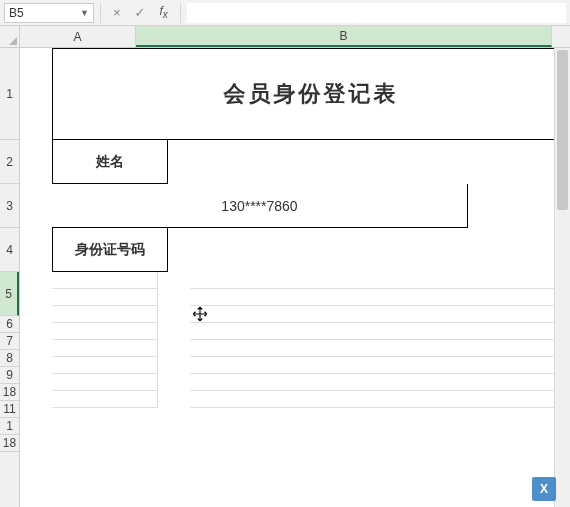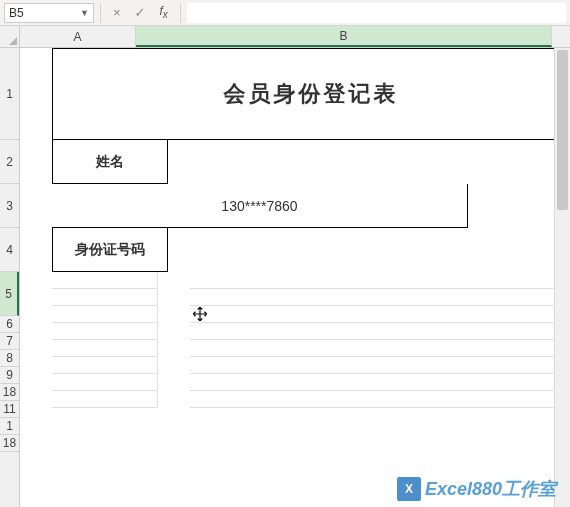--- a/index.html
+++ b/index.html
@@ -259,15 +259,14 @@
         </svg>
     </div>
   </div>
 
   <div class="scrollbar-v">
     <div class="thumb"></div>
   </div>
 
   <div class="watermark">
     <div class="logo">X</div>
-    <span>Excel880工作室</span>
   </div>
 </div>
 
 </body></html>

